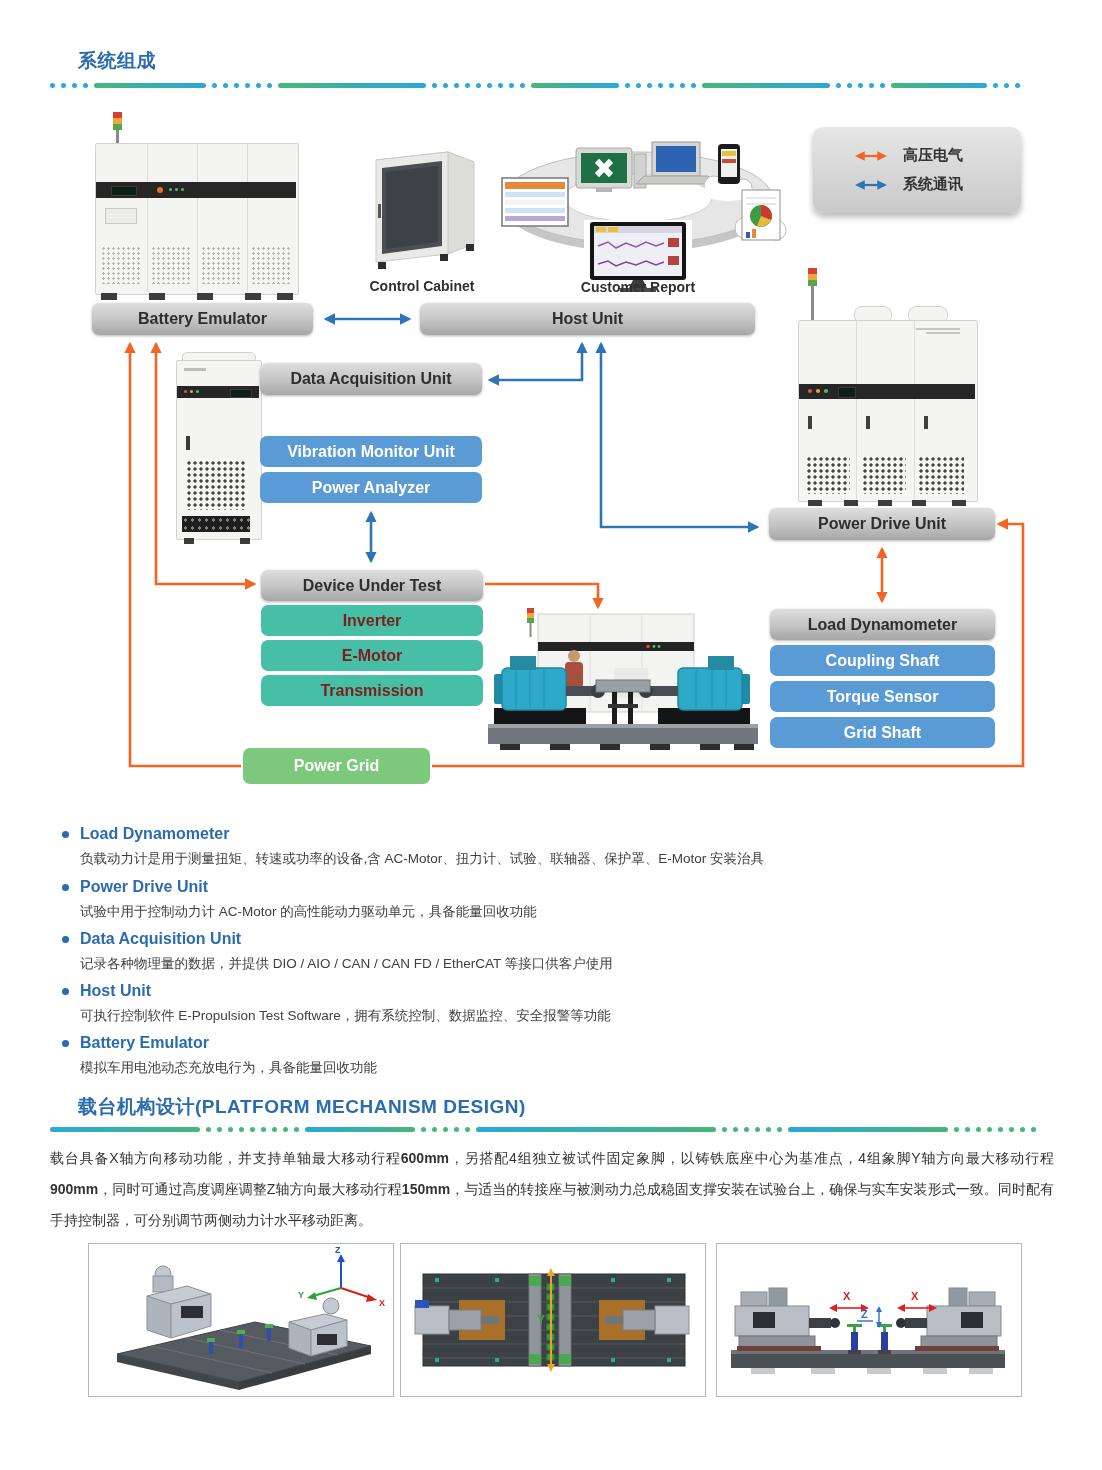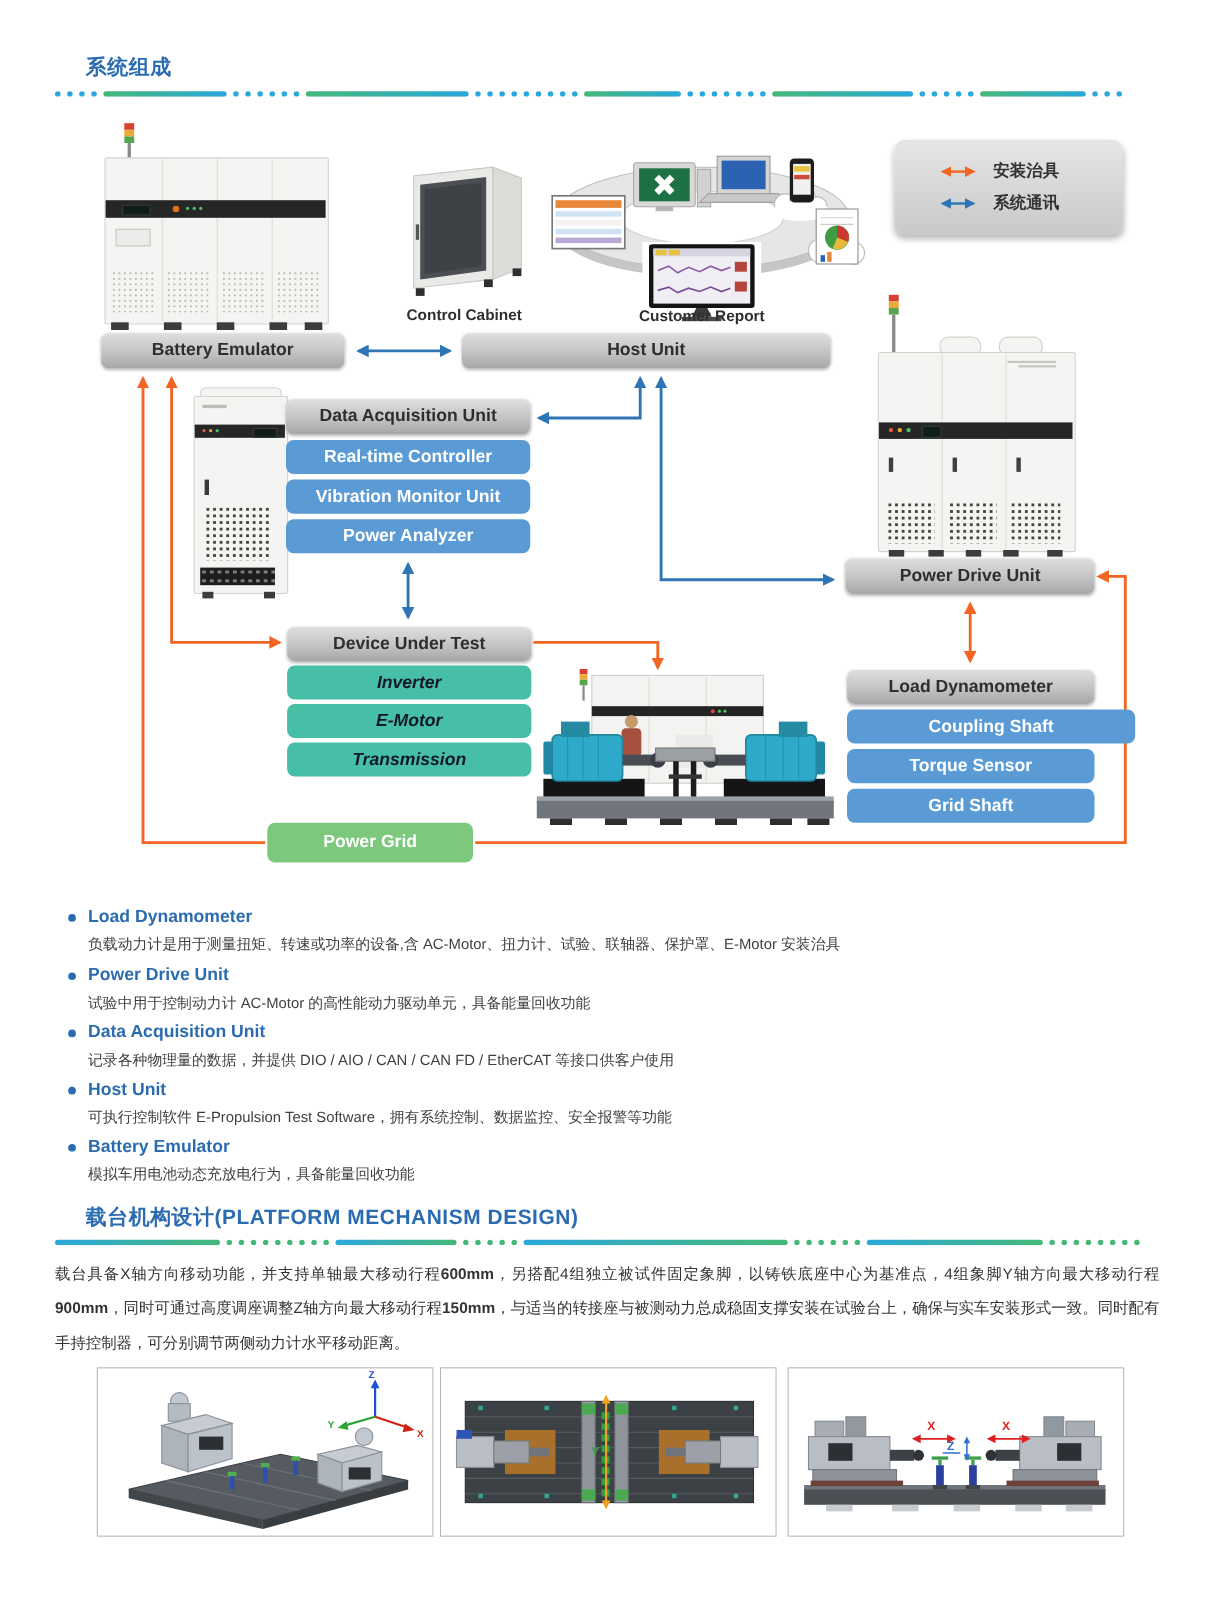--- a/index.html
+++ b/index.html
@@ -10,21 +10,21 @@
   
   .deco{position:absolute;left:50px;width:1004px;height:6px;display:flex;align-items:center;gap:6px;overflow:hidden;}
   .deco .dt{flex:none;width:5px;height:5px;border-radius:50%;}
   .deco .bar{flex:none;height:5px;border-radius:3px;}
   
   .node{position:absolute;display:flex;align-items:center;justify-content:center;
         border-radius:7px;font-weight:600;font-size:16px;z-index:4;}
   .node.gray{background:linear-gradient(180deg,#dedede 0%,#c3c3c3 55%,#a6a6a6 100%);
         color:#2e2e2e;box-shadow:0 1px 3px rgba(0,0,0,.3);}
   .node.blue{background:#5b9bd5;color:#fff;}
-  .node.teal{background:#47bfa6;color:#0f172a;font-style:italic;}
+  .node.teal{background:#47bfa6;color:#7f1d1d;}
   .node.green{background:#7cc87c;color:#fff;}
   .wires{position:absolute;left:0;top:0;z-index:3;pointer-events:none;}
   
   .legend{position:absolute;left:813px;top:127px;width:208px;height:86px;border-radius:10px;
         background:linear-gradient(180deg,#e6e6e6,#c9c9c9);box-shadow:0 4px 6px rgba(0,0,0,.28);
         display:flex;flex-direction:column;justify-content:center;gap:10px;padding-left:38px;box-sizing:border-box;z-index:5;}
   .legend-row{display:flex;align-items:center;gap:12px;}
   .legend-label{font-size:15px;font-weight:bold;color:#333;}
   
   .caption{position:absolute;font-size:14px;font-weight:600;color:#2f2f2f;text-align:center;z-index:4;}
@@ -216,21 +216,21 @@
       </g>
     </svg>
   </div>
   <div class="caption" style="left:558px;top:279px;width:160px;">Customer Report</div>
 
   <div class="legend">
     <div class="legend-row">
       <svg width="40" height="10" viewBox="0 0 40 10">
         <path d="M6,5 H34" stroke="#f26522" stroke-width="2.2" fill="none" marker-start="url(#mo)" marker-end="url(#mo)"></path>
       </svg>
-      <span class="legend-label">安装治具</span>
+      <span class="legend-label">高压电气</span>
     </div>
     <div class="legend-row">
       <svg width="40" height="10" viewBox="0 0 40 10">
         <path d="M6,5 H34" stroke="#2e75b6" stroke-width="2.2" fill="none" marker-start="url(#mb)" marker-end="url(#mb)"></path>
       </svg>
       <span class="legend-label">系统通讯</span>
     </div>
   </div>
 
   <div class="photo" style="left:174px;top:348px;width:90px;height:198px;">
@@ -361,31 +361,30 @@
       <path d="M326,319 H409" marker-start="url(#mb)" marker-end="url(#mb)"></path>
       <path d="M582,344 V380 H490" marker-start="url(#mb)" marker-end="url(#mb)"></path>
       <path d="M601,344 V527 H757" marker-start="url(#mb)" marker-end="url(#mb)"></path>
       <path d="M371,513 V561" marker-start="url(#mb)" marker-end="url(#mb)"></path>
     </g>
   </svg>
 
   <div class="node gray" style="left:92px;top:303px;width:221px;height:32px;">Battery Emulator</div>
   <div class="node gray" style="left:420px;top:303px;width:335px;height:32px;">Host Unit</div>
   <div class="node gray" style="left:260px;top:363px;width:222px;height:32px;">Data Acquisition Unit</div>
-  <div class="node blue" style="left:260px;top:400px;width:222px;height:31px;">Real-time Controller</div>
   <div class="node blue" style="left:260px;top:436px;width:222px;height:31px;">Vibration Monitor Unit</div>
   <div class="node blue" style="left:260px;top:472px;width:222px;height:31px;">Power Analyzer</div>
   <div class="node gray" style="left:261px;top:570px;width:222px;height:31px;">Device Under Test</div>
   <div class="node teal" style="left:261px;top:605px;width:222px;height:31px;">Inverter</div>
   <div class="node teal" style="left:261px;top:675px;width:222px;height:31px;">Transmission</div>
   <div class="node teal" style="left:261px;top:640px;width:222px;height:31px;">E-Motor</div>
   <div class="node green" style="left:243px;top:748px;width:187px;height:36px;">Power Grid</div>
   <div class="node gray" style="left:769px;top:508px;width:226px;height:32px;">Power Drive Unit</div>
   <div class="node gray" style="left:770px;top:609px;width:225px;height:31px;">Load Dynamometer</div>
-  <div class="node blue" style="left:770px;top:645px;width:262px;height:31px;">Coupling Shaft</div>
+  <div class="node blue" style="left:770px;top:645px;width:225px;height:31px;">Coupling Shaft</div>
   <div class="node blue" style="left:770px;top:681px;width:225px;height:31px;">Torque Sensor</div>
   <div class="node blue" style="left:770px;top:717px;width:225px;height:31px;">Grid Shaft</div>
 
   <div class="bullet" style="top:824px;">
     <span class="bdot"></span>
     <div class="btitle">Load Dynamometer</div>
     <div class="bdesc">负载动力计是用于测量扭矩、转速或功率的设备,含 AC-Motor、扭力计、试验、联轴器、保护罩、E-Motor 安装治具</div>
   </div>
   <div class="bullet" style="top:877px;">
     <span class="bdot"></span>

